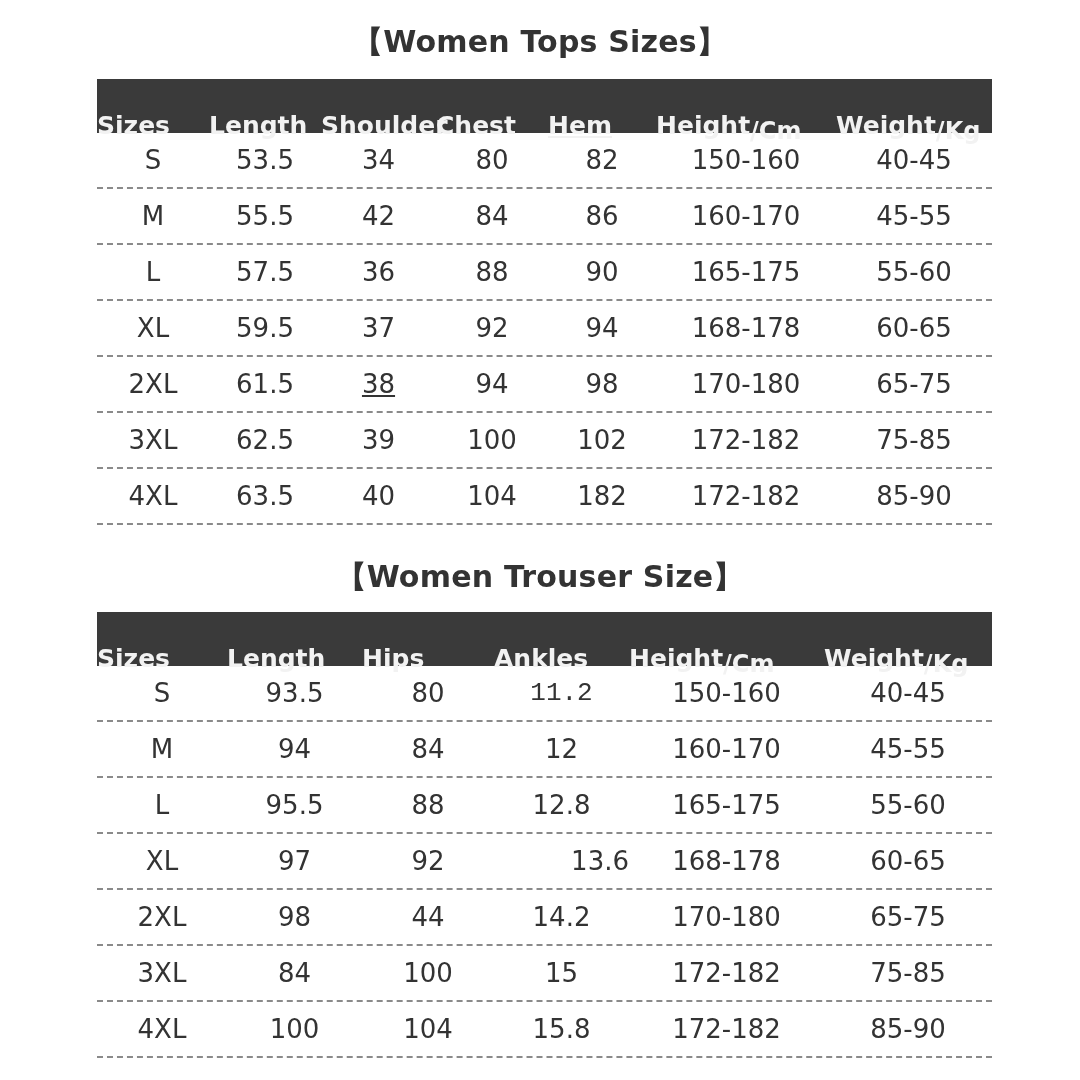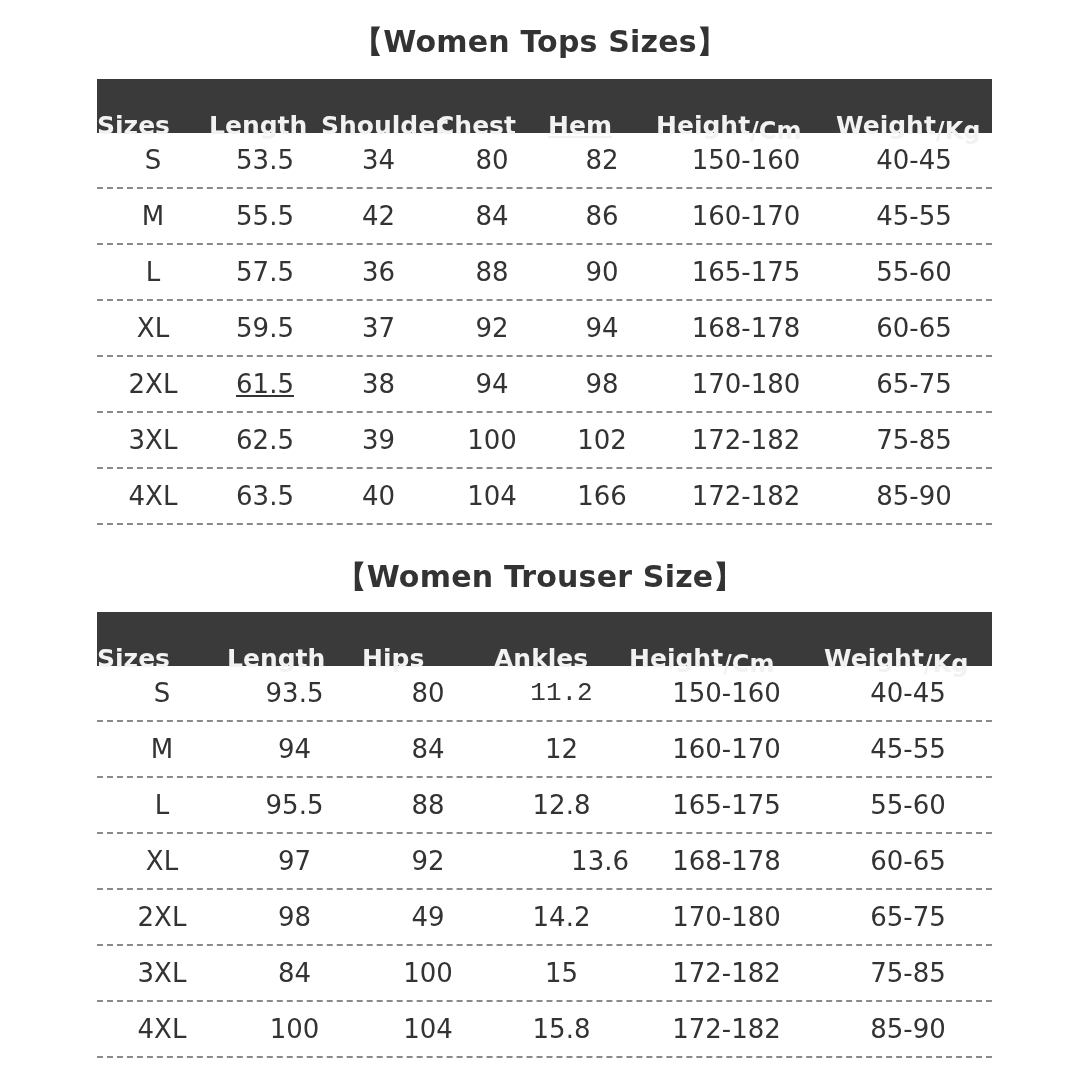--- a/index.html
+++ b/index.html
@@ -57,42 +57,42 @@
       <div class="c" style="width: 112px;">XL</div>
       <div class="c" style="width: 112px;">59.5</div>
       <div class="c" style="width: 115px;">37</div>
       <div class="c" style="width: 112px;">92</div>
       <div class="c" style="width: 108px;">94</div>
       <div class="c" style="width: 180px;">168-178</div>
       <div class="c" style="width: 156px;">60-65</div>
     </div>
     <div class="row">
       <div class="c" style="width: 112px;">2XL</div>
-      <div class="c" style="width: 112px; text-decoration: underline;">61.5</div>
-      <div class="c" style="width: 115px;">38</div>
+      <div class="c" style="width: 112px;">61.5</div>
+      <div class="c" style="width: 115px; text-decoration: underline;">38</div>
       <div class="c" style="width: 112px;">94</div>
       <div class="c" style="width: 108px;">98</div>
       <div class="c" style="width: 180px;">170-180</div>
       <div class="c" style="width: 156px;">65-75</div>
     </div>
     <div class="row">
       <div class="c" style="width: 112px;">3XL</div>
       <div class="c" style="width: 112px;">62.5</div>
       <div class="c" style="width: 115px;">39</div>
       <div class="c" style="width: 112px;">100</div>
       <div class="c" style="width: 108px;">102</div>
       <div class="c" style="width: 180px;">172-182</div>
       <div class="c" style="width: 156px;">75-85</div>
     </div>
     <div class="row">
       <div class="c" style="width: 112px;">4XL</div>
       <div class="c" style="width: 112px;">63.5</div>
       <div class="c" style="width: 115px;">40</div>
       <div class="c" style="width: 112px;">104</div>
-      <div class="c" style="width: 108px;">166</div>
+      <div class="c" style="width: 108px;">182</div>
       <div class="c" style="width: 180px;">172-182</div>
       <div class="c" style="width: 156px;">85-90</div>
     </div>
   </div>
 
 <div class="title" style="top:557px;">【Women Trouser Size】</div>
 <div class="table" style="top:612px;" id="trousers-table">
     <div class="head">
       <div class="c" style="width: 130px;"><span>Sizes</span></div>
       <div class="c" style="width: 135px;"><span>Length</span></div>
@@ -129,21 +129,21 @@
       <div class="c" style="width: 130px;">XL</div>
       <div class="c" style="width: 135px;">97</div>
       <div class="c" style="width: 132px;">92</div>
       <div class="c" style="width: 135px; text-align: right;">13.6</div>
       <div class="c" style="width: 195px;">168-178</div>
       <div class="c" style="width: 168px;">60-65</div>
     </div>
     <div class="row">
       <div class="c" style="width: 130px;">2XL</div>
       <div class="c" style="width: 135px;">98</div>
-      <div class="c" style="width: 132px;">49</div>
+      <div class="c" style="width: 132px;">44</div>
       <div class="c" style="width: 135px;">14.2</div>
       <div class="c" style="width: 195px;">170-180</div>
       <div class="c" style="width: 168px;">65-75</div>
     </div>
     <div class="row">
       <div class="c" style="width: 130px;">3XL</div>
       <div class="c" style="width: 135px;">84</div>
       <div class="c" style="width: 132px;">100</div>
       <div class="c" style="width: 135px;">15</div>
       <div class="c" style="width: 195px;">172-182</div>

